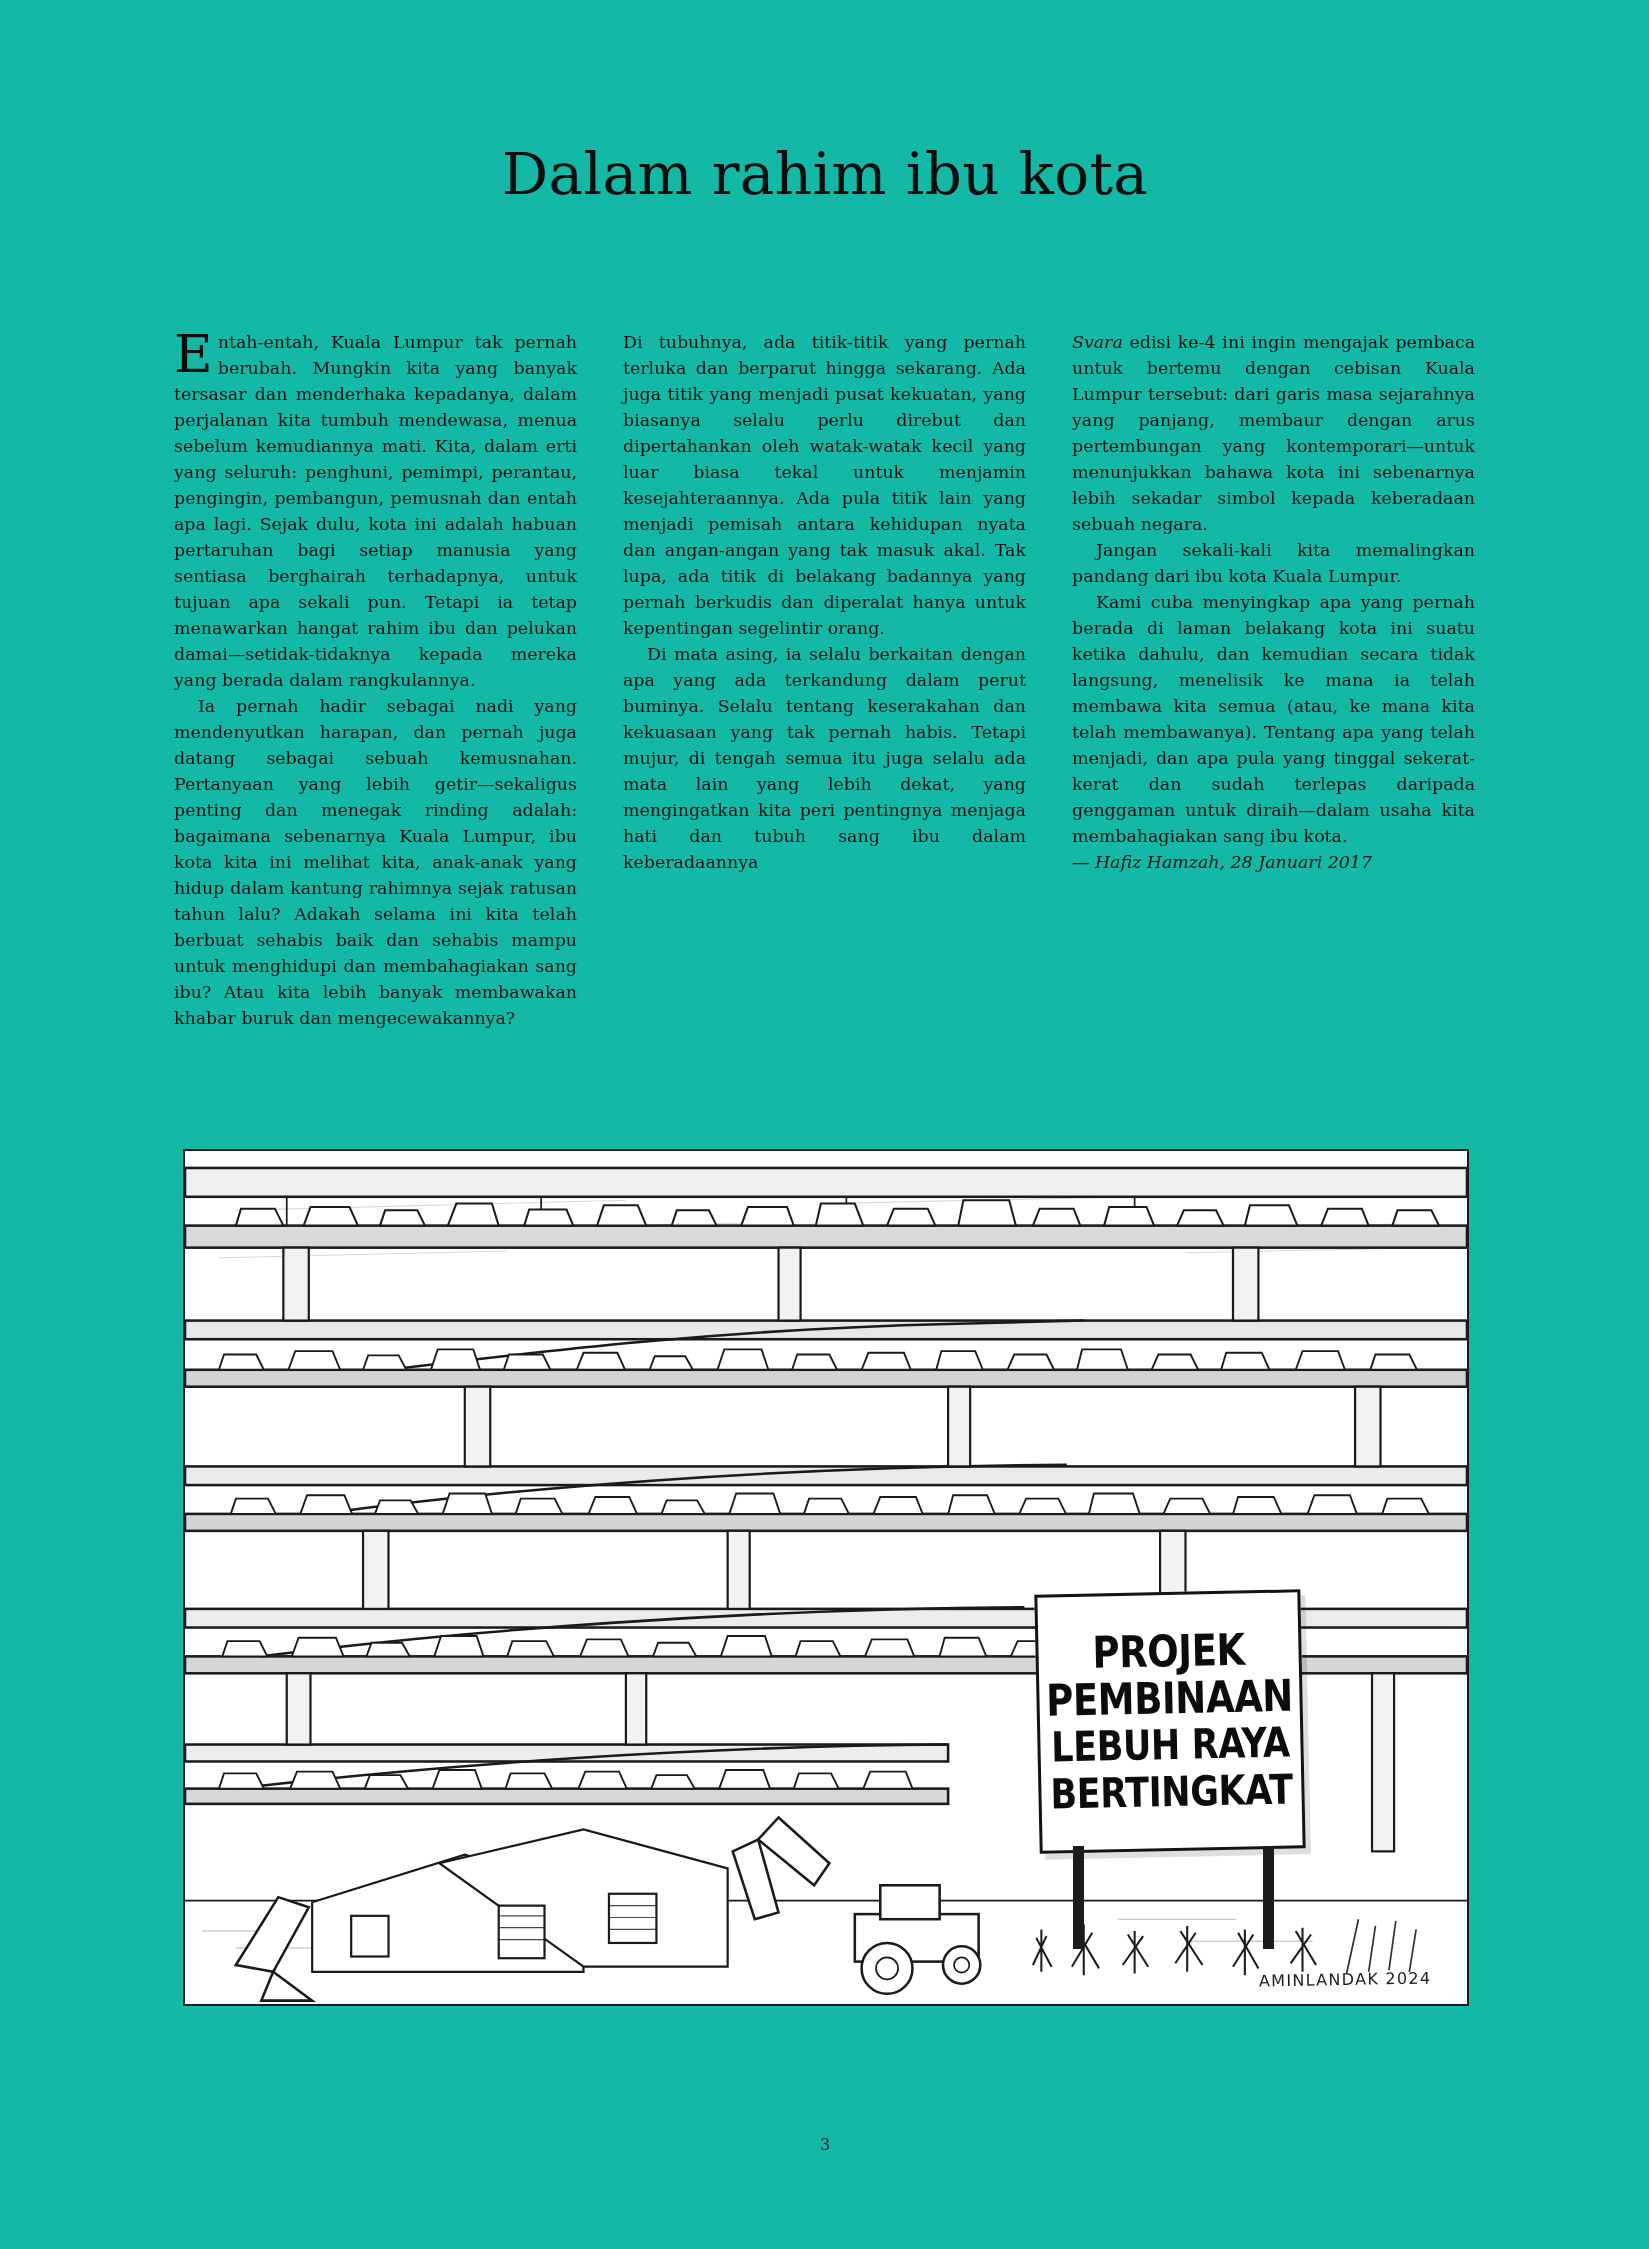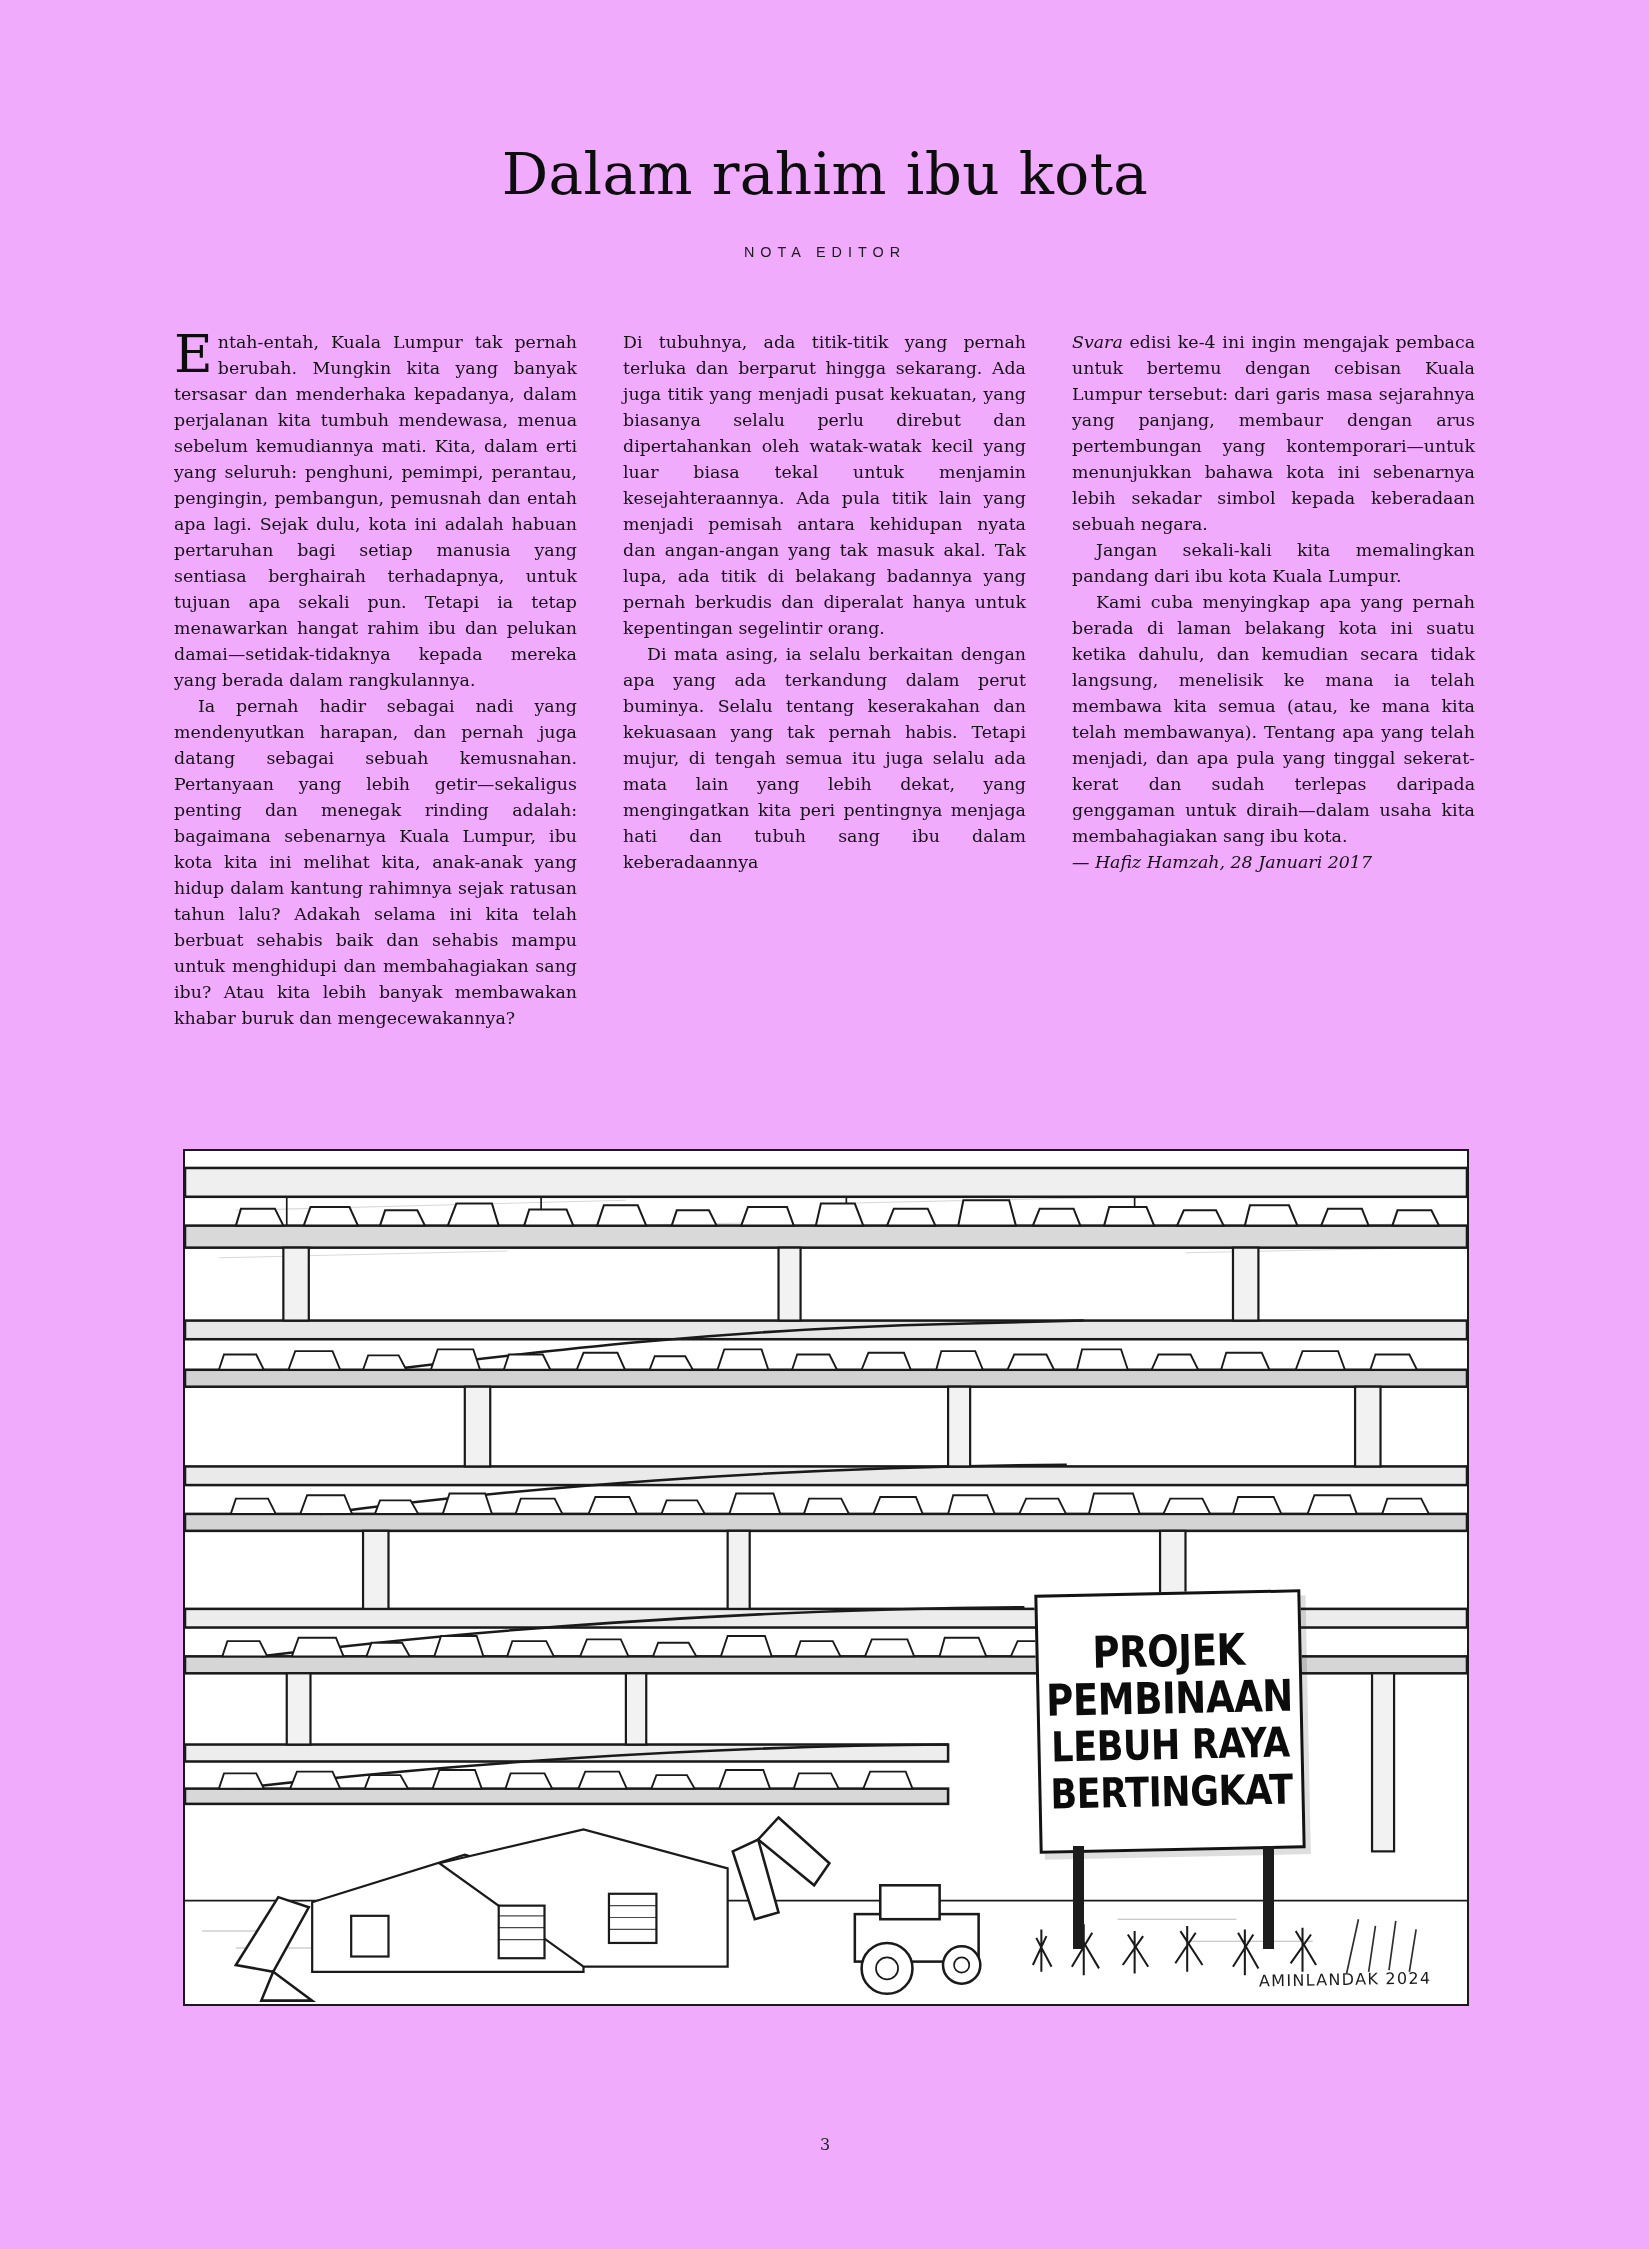--- a/index.html
+++ b/index.html
@@ -13,21 +13,21 @@
     font-family: "Liberation Serif", serif;
     color: #111111;
     position: relative;
     overflow: hidden;
   }
   .page {
     position: absolute;
     left: 0; top: 0;
     width: 1650px;
     height: 2250px;
-    background: #f0abfc;
+    background: #14b8a6;
   }
   .title {
     position: absolute;
     left: 0;
     top: 140px;
     width: 1650px;
     text-align: center;
     font-family: "DejaVu Serif", serif;
     font-size: 58px;
     font-weight: 400;
@@ -165,21 +165,20 @@
     color: #222;
   }
   .it { font-style: italic; }
 </style>
 </head>
 <body>
 
 <div class="page">
 
   <div class="title">Dalam rahim ibu kota</div>
-  <div class="kicker">NOTA EDITOR</div>
 
   <div class="columns">
 
     <div class="col">
       <p class="dropcap-para no-indent"><span class="dropcap">E</span><span>ntah-entah, Kuala Lumpur tak pernah berubah. Mungkin kita yang banyak tersasar dan menderhaka kepadanya, dalam perjalanan kita tumbuh mendewasa, menua sebelum kemudiannya mati. Kita, dalam erti yang seluruh: penghuni, pemimpi, perantau, pengingin, pembangun, pemusnah dan entah apa lagi. Sejak dulu, kota ini adalah habuan pertaruhan bagi setiap manusia yang sentiasa berghairah terhadapnya, untuk tujuan apa sekali pun. Tetapi ia tetap menawarkan hangat rahim ibu dan pelukan damai—setidak-tidaknya kepada mereka yang berada dalam rangkulannya.</span></p>
       <p>Ia pernah hadir sebagai nadi yang mendenyutkan harapan, dan pernah juga datang sebagai sebuah kemusnahan. Pertanyaan yang lebih getir—sekaligus penting dan menegak rinding adalah: bagaimana sebenarnya Kuala Lumpur, ibu kota kita ini melihat kita, anak-anak yang hidup dalam kantung rahimnya sejak ratusan tahun lalu? Adakah selama ini kita telah berbuat sehabis baik dan sehabis mampu untuk menghidupi dan membahagiakan sang ibu? Atau kita lebih banyak membawakan khabar buruk dan mengecewakannya?</p>
     </div>
 
     <div class="col">
       <p>Di tubuhnya, ada titik-titik yang pernah terluka dan berparut hingga sekarang. Ada juga titik yang menjadi pusat kekuatan, yang biasanya selalu perlu direbut dan dipertahankan oleh watak-watak kecil yang luar biasa tekal untuk menjamin kesejahteraannya. Ada pula titik lain yang menjadi pemisah antara kehidupan nyata dan angan-angan yang tak masuk akal. Tak lupa, ada titik di belakang badannya yang pernah berkudis dan diperalat hanya untuk kepentingan segelintir orang.</p>

